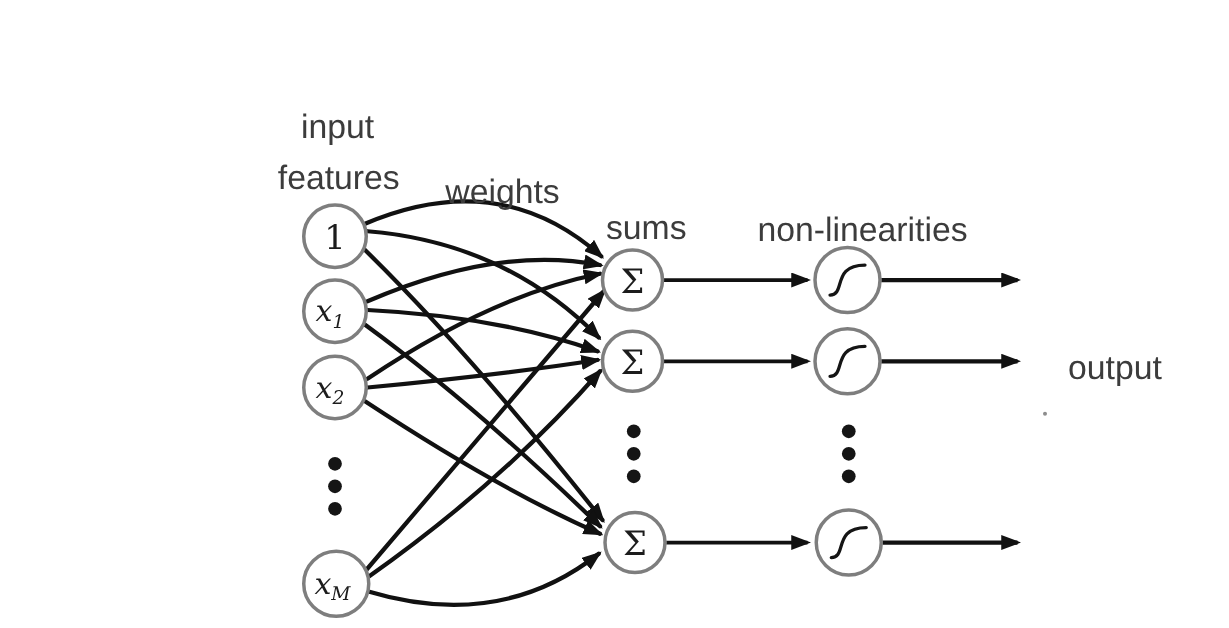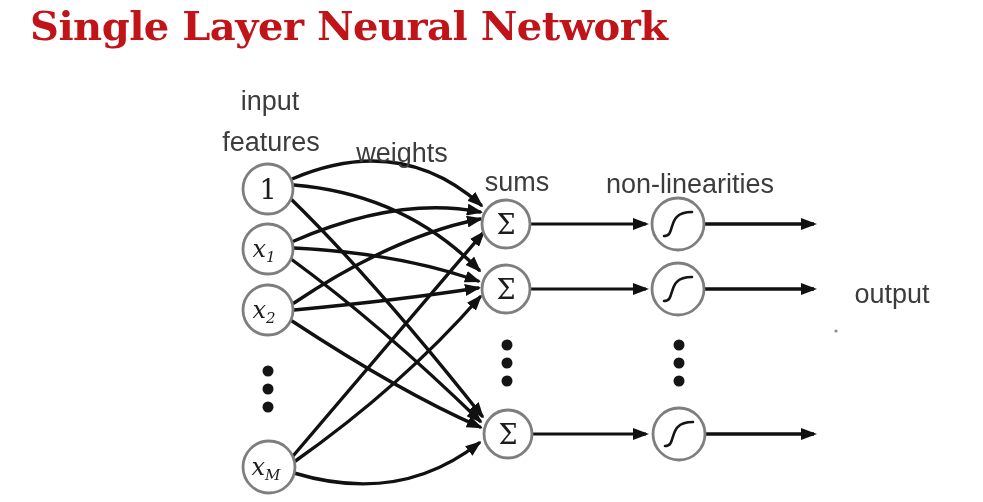--- a/index.html
+++ b/index.html
@@ -87,21 +87,20 @@
   }
   .stray {
     fill: #8d8d8d;
   }
 </style>
 </head>
 <body>
 
 <div class="stage">
 
-  <div class="title">Single Layer Neural Network</div>
 
   <svg class="diagram" width="983" height="502" viewBox="0 0 983 502" xmlns="http://www.w3.org/2000/svg">
 
     <defs>
       <marker id="arrow" viewBox="0 0 16 12" refX="13" refY="6" markerWidth="16" markerHeight="12" markerUnits="userSpaceOnUse" orient="auto">
         <path d="M0,0 L16,6 L0,12 Z" fill="#111111"></path>
       </marker>
     </defs>
 
     <g>

